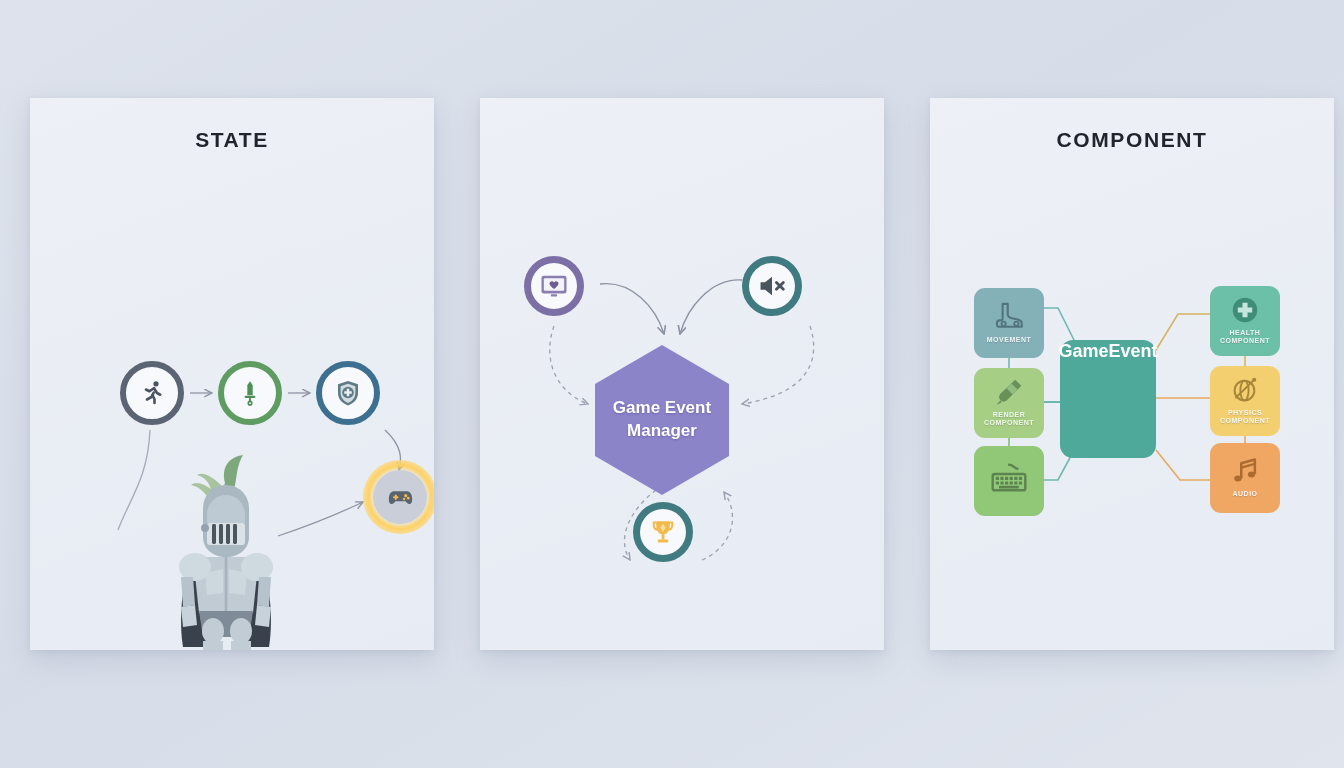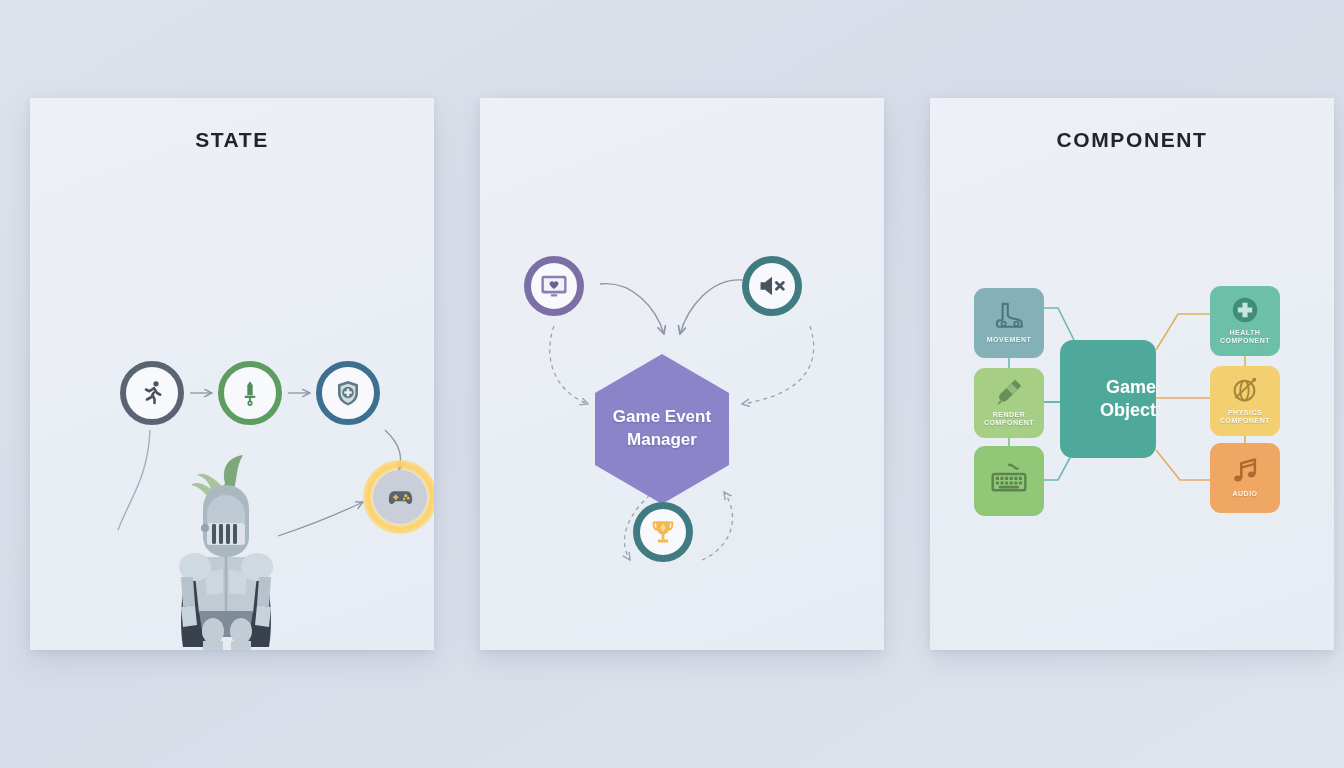--- a/index.html
+++ b/index.html
@@ -76,21 +76,21 @@
   
   .knight { position: absolute; left: 123px; top: 355px; }
 
   
   .oc { width: 60px; height: 60px; border: 7px solid #4d7f86; }
   .oc.ui      { left: 44px;  top: 158px; border-color: #7c6fa5; }
   .oc.audio   { left: 262px; top: 158px; border-color: #3f7b80; }
   .oc.trophy  { left: 153px; top: 404px; border-color: #3f7b80; }
   .hexagon {
     position: absolute;
-    left: 115px; top: 256px;
+    left: 115px; top: 247px;
     width: 134px; height: 150px;
     background: #8b84c9;
     clip-path: polygon(50% 0%, 100% 26%, 100% 74%, 50% 100%, 0% 74%, 0% 26%);
     display: flex; flex-direction: column;
     align-items: center; justify-content: center;
     color: #ffffff;
     font-size: 17px; font-weight: bold;
     line-height: 1.35;
     text-shadow: 0 1px 2px rgba(60,50,110,.35);
   }
@@ -122,22 +122,22 @@
   .tile.t-health { left: 280px; top: 188px; background: #6dc0a8; }
   .tile.t-phys   { left: 280px; top: 268px; background: #f3cf70; }
   .tile.t-audio  { left: 280px; top: 345px; background: #f0a763; }
 
   .go-box {
     position: absolute;
     left: 130px; top: 242px;
     width: 96px; height: 118px;
     border-radius: 13px;
     background: #4fa99b;
-    display: flex; flex-direction: column;
-    align-items: flex-end; justify-content: center;
+    display: flex; flex-direction: row;
+    align-items: flex-start; justify-content: center;
     color: #ffffff;
     font-size: 18px; font-weight: bold;
     line-height: 1.3;
   }
 </style>
 </head>
 <body>
 
 <div id="panels">
 
@@ -361,21 +361,21 @@
             <rect x="16.4" y="14.2" width="2.1" height="2.1" rx=".4"></rect>
             <rect x="19.4" y="14.2" width="2.1" height="2.1" rx=".4"></rect>
             <rect x="6.4" y="17" width="13" height="1.9" rx=".6"></rect>
           </g>
         </svg>
         <span class="tile-label"></span>
       </div>
 
       <div class="go-box">
         <span>Game</span>
-        <span>Object</span>
+        <span>Event</span>
       </div>
 
       <div class="tile t-health">
         <svg class="tile-icon" width="32" height="32" viewBox="0 0 24 24">
           <circle cx="12" cy="12" r="9.2" fill="#2e7a63"></circle>
           <path d="M10.1 6.6 h3.8 v3.5 h3.5 v3.8 h-3.5 v3.5 h-3.8 v-3.5 H6.6 v-3.8 h3.5 Z" fill="#e8f5f0"></path>
         </svg>
         <span class="tile-label">
             <span style="display:block">HEALTH</span>
             <span style="display:block">COMPONENT</span>

